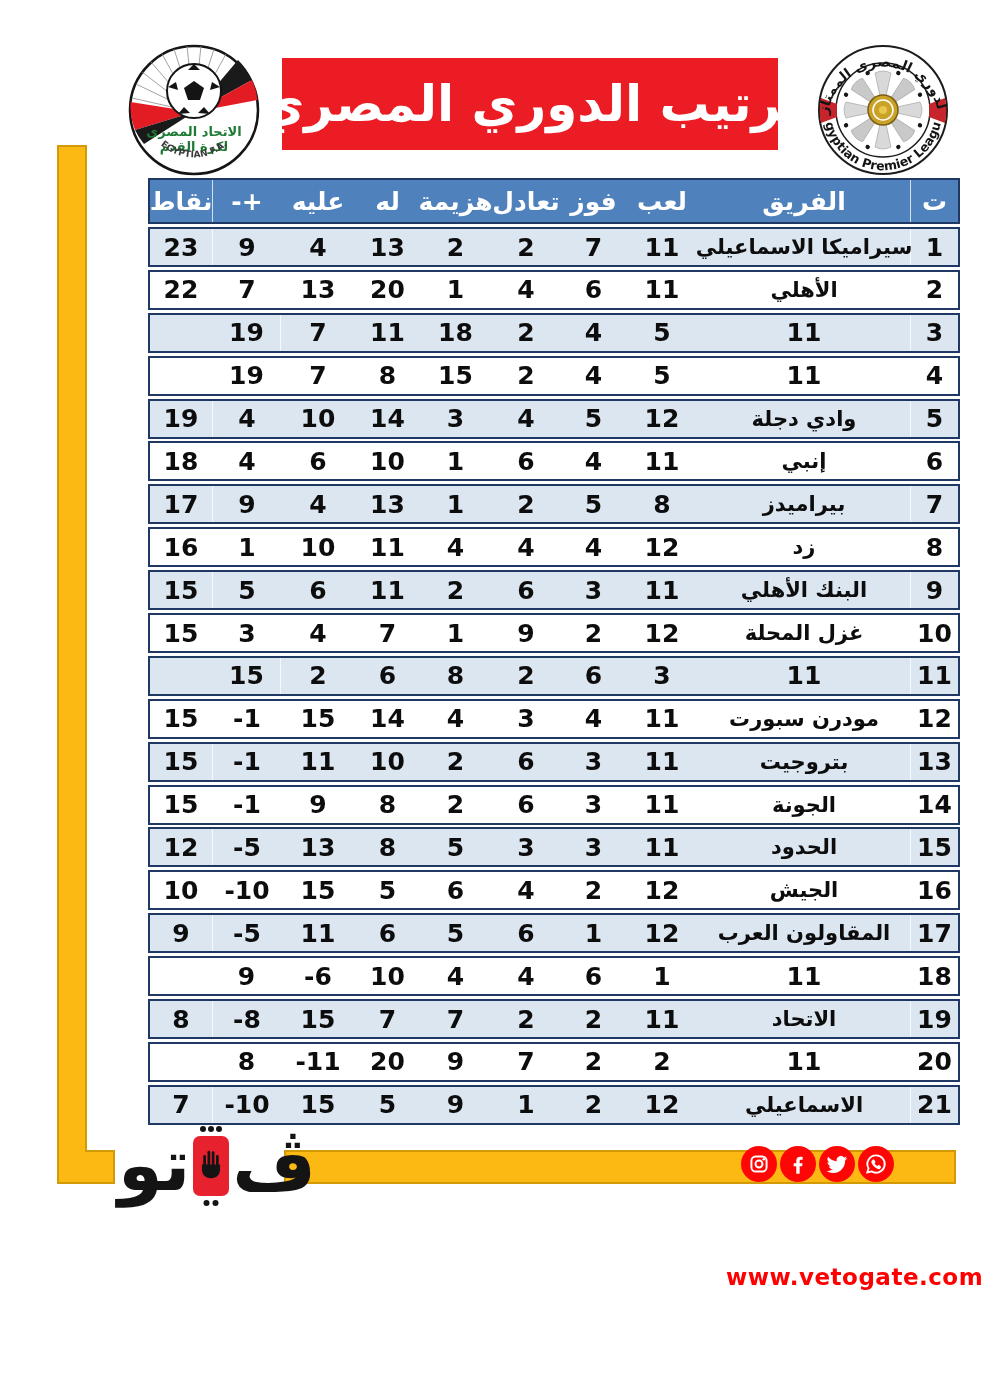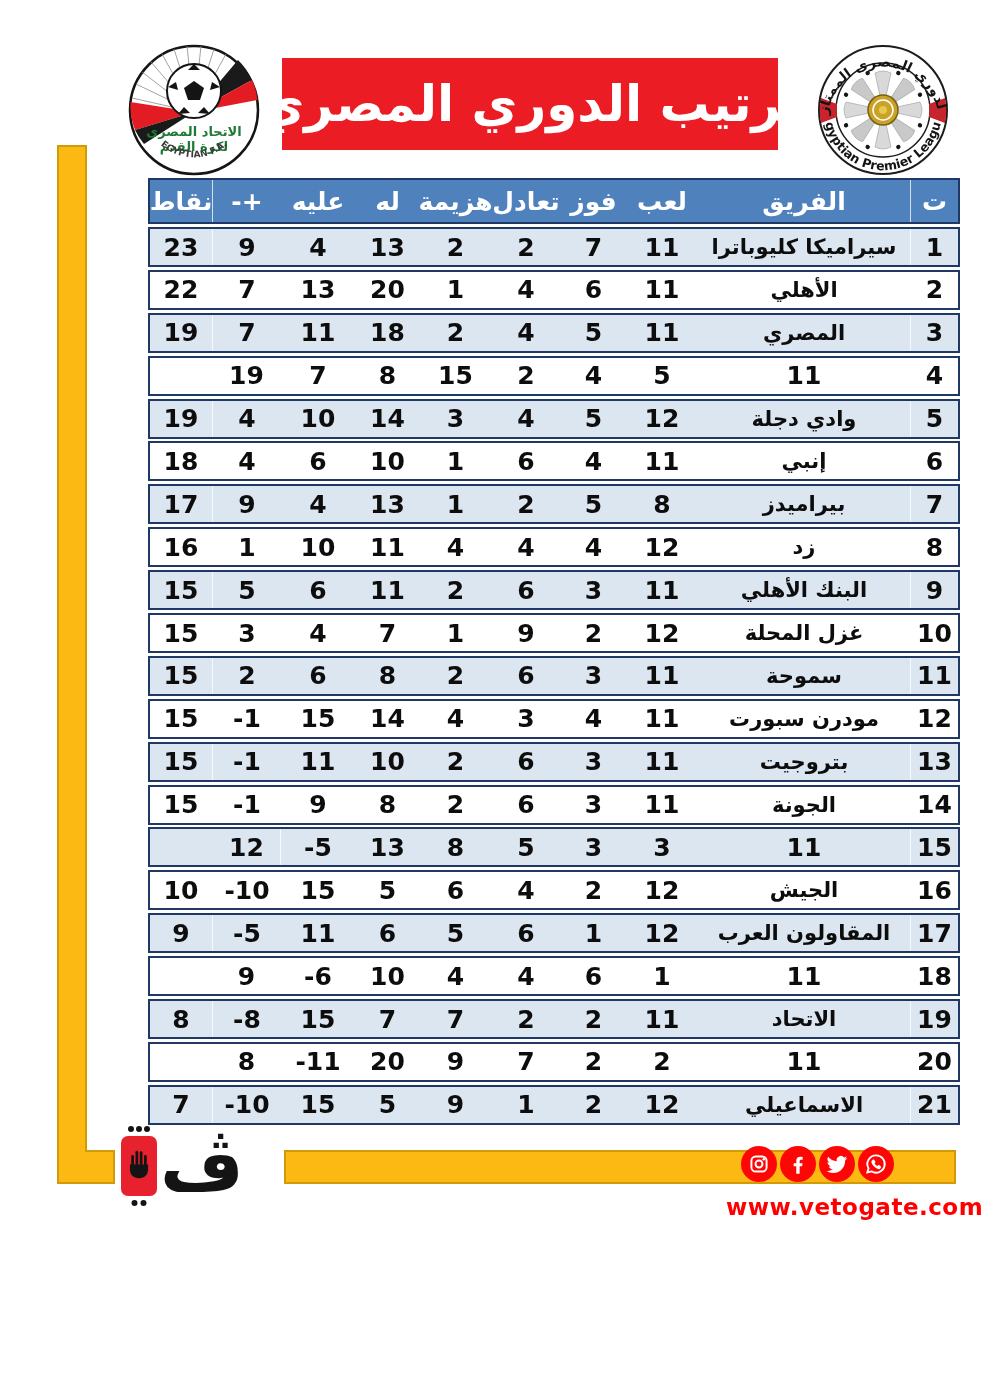--- a/index.html
+++ b/index.html
@@ -45,21 +45,21 @@
              position:relative;display:flex;align-items:center;justify-content:center;}
   .veto-hand .dots-top{position:absolute;top:-10px;left:50%;transform:translateX(-50%);display:flex;gap:2px;}
   .veto-hand .dots-bottom{position:absolute;bottom:-10px;left:50%;transform:translateX(-50%);display:flex;gap:3px;}
   .dot{width:6px;height:6px;border-radius:50%;background:#141414;}
 
   .social{position:absolute;left:741px;top:1146px;display:flex;gap:3px;}
   .social-icon{width:36px;height:36px;border-radius:50%;background:#FF0606;
                display:flex;align-items:center;justify-content:center;}
   .social-icon svg{width:26px;height:26px;}
 
-  .site-url{position:absolute;left:726px;top:1194px;font-size:23px;font-weight:bold;color:#FF0000;
+  .site-url{position:absolute;left:726px;top:1264px;font-size:23px;font-weight:bold;color:#FF0000;
             letter-spacing:.5px;}
 </style>
 </head>
 <body>
 
 <div class="canvas">
 
   <svg class="fa-logo" viewBox="0 0 152 142">
     <circle cx="76" cy="70" r="64" fill="#ffffff" stroke="#151515" stroke-width="2.5"></circle>
     <g stroke="#8a8a8a" stroke-width="0.8">
@@ -148,21 +148,21 @@
         <div class="cell c-drawn num">تعادل</div>
         <div class="cell c-lost num">هزيمة</div>
         <div class="cell c-gf num">له</div>
         <div class="cell c-ga num">عليه</div>
         <div class="cell c-gd num">-+</div>
         <div class="cell c-pts num">نقاط</div>
       </div>
     <div>
         <div class="trow alt">
           <div class="cell c-rank num">1</div>
-          <div class="cell c-team">سيراميكا كليوباترا</div>
+          <div class="cell c-team">سيراميكا الاسماعيلي</div>
           <div class="cell c-played num">11</div>
           <div class="cell c-won num">7</div>
           <div class="cell c-drawn num">2</div>
           <div class="cell c-lost num">2</div>
           <div class="cell c-gf num">13</div>
           <div class="cell c-ga num">4</div>
           <div class="cell c-gd num">9</div>
           <div class="cell c-pts num">23</div>
         </div>
         <div class="trow">
@@ -172,21 +172,20 @@
           <div class="cell c-won num">6</div>
           <div class="cell c-drawn num">4</div>
           <div class="cell c-lost num">1</div>
           <div class="cell c-gf num">20</div>
           <div class="cell c-ga num">13</div>
           <div class="cell c-gd num">7</div>
           <div class="cell c-pts num">22</div>
         </div>
         <div class="trow alt">
           <div class="cell c-rank num">3</div>
-          <div class="cell c-team">المصري</div>
           <div class="cell c-played num">11</div>
           <div class="cell c-won num">5</div>
           <div class="cell c-drawn num">4</div>
           <div class="cell c-lost num">2</div>
           <div class="cell c-gf num">18</div>
           <div class="cell c-ga num">11</div>
           <div class="cell c-gd num">7</div>
           <div class="cell c-pts num">19</div>
         </div>
         <div class="trow">
@@ -267,21 +266,20 @@
           <div class="cell c-won num">2</div>
           <div class="cell c-drawn num">9</div>
           <div class="cell c-lost num">1</div>
           <div class="cell c-gf num">7</div>
           <div class="cell c-ga num">4</div>
           <div class="cell c-gd num">3</div>
           <div class="cell c-pts num">15</div>
         </div>
         <div class="trow alt">
           <div class="cell c-rank num">11</div>
-          <div class="cell c-team">سموحة</div>
           <div class="cell c-played num">11</div>
           <div class="cell c-won num">3</div>
           <div class="cell c-drawn num">6</div>
           <div class="cell c-lost num">2</div>
           <div class="cell c-gf num">8</div>
           <div class="cell c-ga num">6</div>
           <div class="cell c-gd num">2</div>
           <div class="cell c-pts num">15</div>
         </div>
         <div class="trow">
@@ -315,20 +313,21 @@
           <div class="cell c-won num">3</div>
           <div class="cell c-drawn num">6</div>
           <div class="cell c-lost num">2</div>
           <div class="cell c-gf num">8</div>
           <div class="cell c-ga num">9</div>
           <div class="cell c-gd num">-1</div>
           <div class="cell c-pts num">15</div>
         </div>
         <div class="trow alt">
           <div class="cell c-rank num">15</div>
+          <div class="cell c-team">الحدود</div>
           <div class="cell c-played num">11</div>
           <div class="cell c-won num">3</div>
           <div class="cell c-drawn num">3</div>
           <div class="cell c-lost num">5</div>
           <div class="cell c-gf num">8</div>
           <div class="cell c-ga num">13</div>
           <div class="cell c-gd num">-5</div>
           <div class="cell c-pts num">12</div>
         </div>
         <div class="trow">
@@ -419,20 +418,21 @@
           <line x1="14" y1="3.5" x2="14" y2="15"></line>
             <line x1="18" y1="7" x2="18" y2="15"></line>
         </g>
         <path d="M3.5 14.5 H20.5 V19 c0 5-3 8.5-8.5 8.5 S3.5 24 3.5 19 Z" fill="#141414"></path>
       </svg>
       <span class="dots-bottom">
           <span class="dot"></span>
           <span class="dot"></span>
         </span>
     </span>
+    <span class="veto-letter">تو</span>
   </div>
 
   <div class="social">
     <div class="social-icon">
       <svg viewBox="0 0 24 24">
         <rect x="5" y="5" width="14" height="14" rx="4" fill="none" stroke="#fff" stroke-width="1.8"></rect>
         <circle cx="12" cy="12" r="3.2" fill="none" stroke="#fff" stroke-width="1.8"></circle>
         <circle cx="16.4" cy="7.6" r="1.2" fill="#fff"></circle>
       </svg>
     </div>

